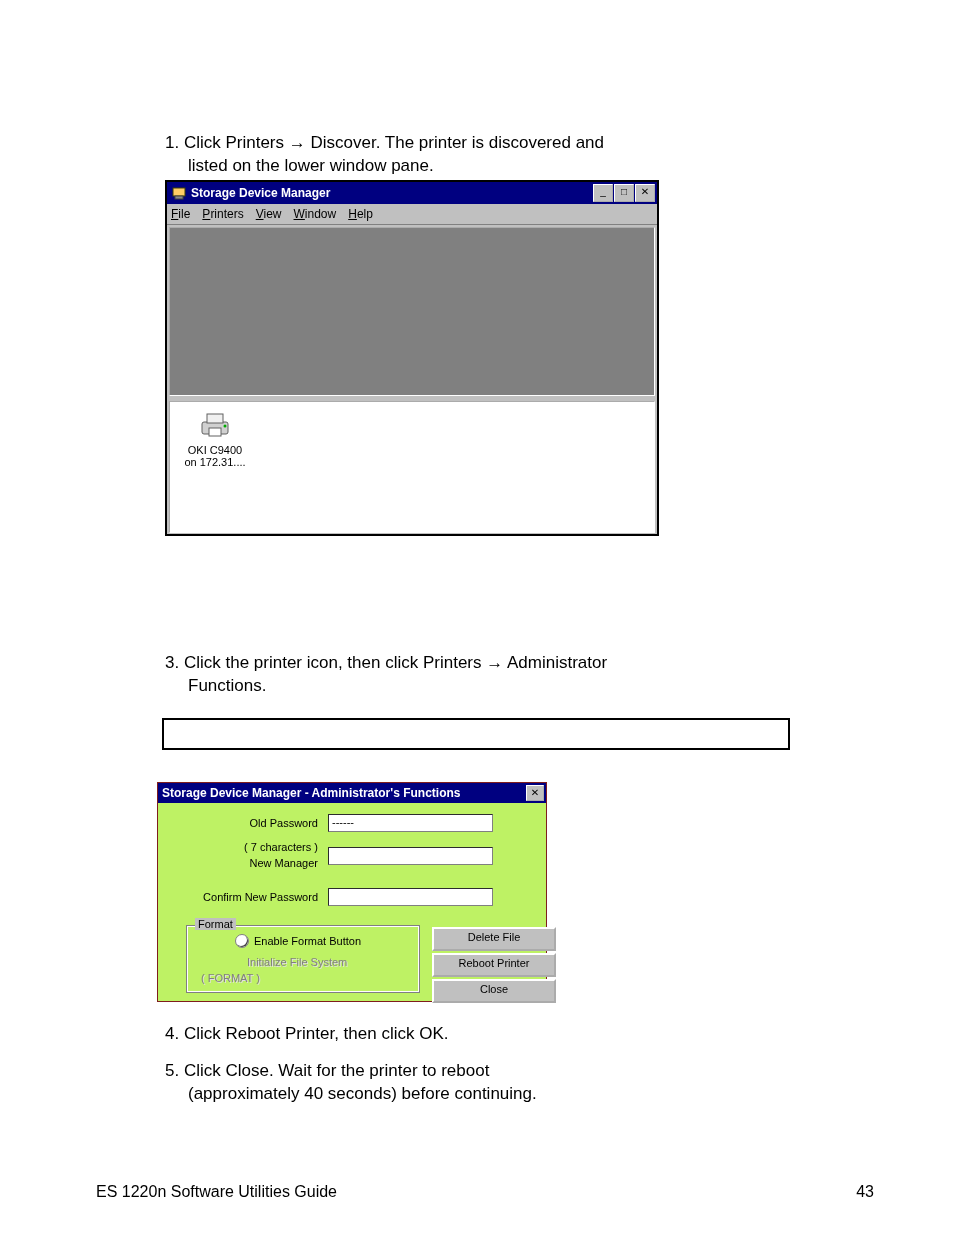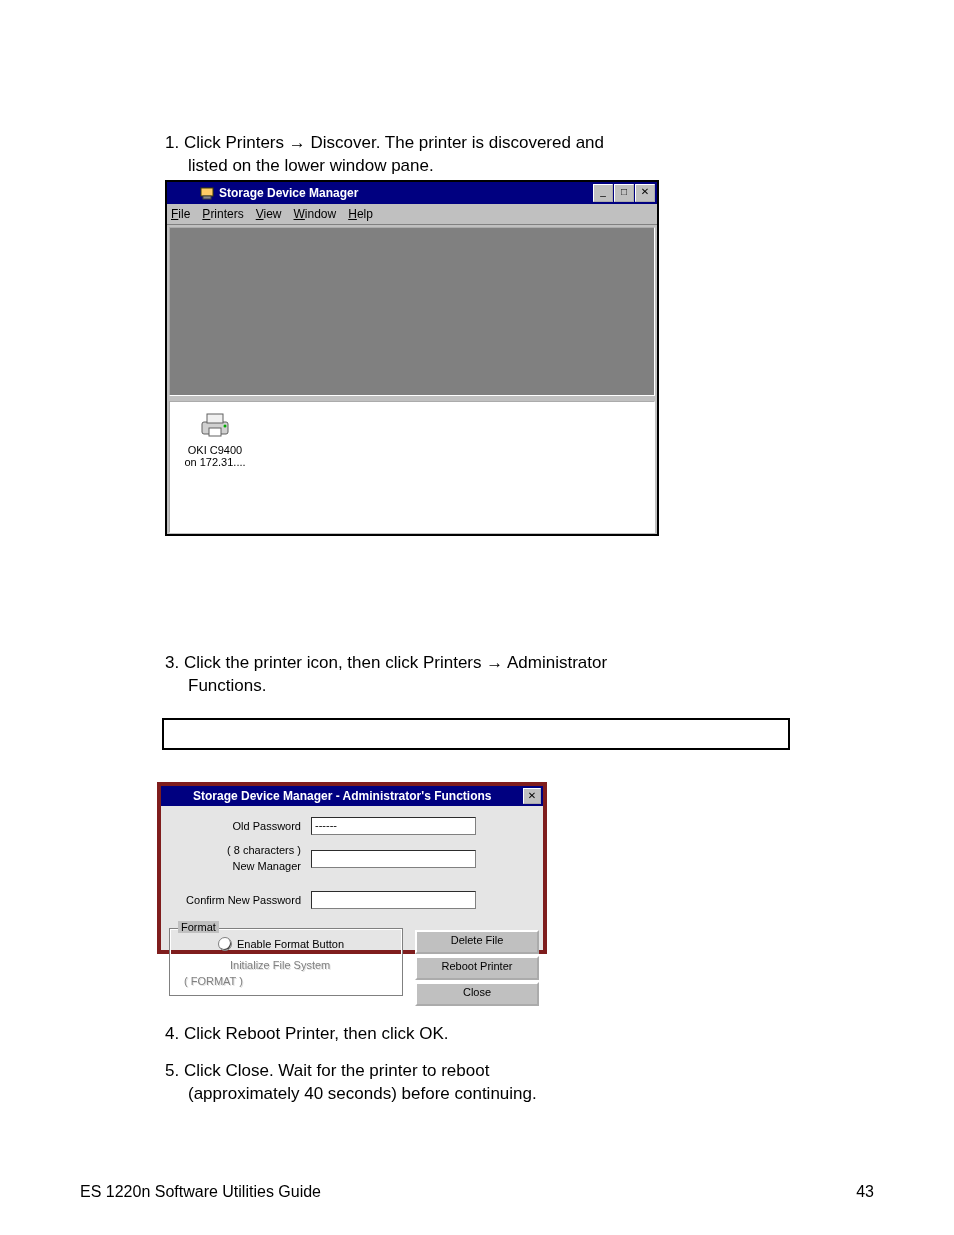--- a/index.html
+++ b/index.html
@@ -1,46 +1,46 @@
 <!DOCTYPE html>
 <html><head>
 <meta charset="utf-8">
 <style>
   html,body{margin:0;padding:0;background:#fff;font-family:Arial,Helvetica,sans-serif;color:#000;}
   .page{width:954px;height:1235px;position:relative;margin:0 auto;background:#fff;}
   .doc-text{position:absolute;font-size:17px;line-height:1.35;}
-  .footer{position:absolute;left:0;right:0;bottom:22px;height:30px;}
+  .footer{position:absolute;left:16px;right:0;bottom:22px;height:30px;}
   .footer-left{position:absolute;left:80px;font-size:16px;}
   .footer-right{position:absolute;right:80px;font-size:16px;}
 
   
   .win1{position:absolute;left:165px;top:180px;width:494px;height:356px;border:2px solid #000;box-sizing:border-box;background:#c0c0c0;}
-  .titlebar{height:22px;background:#000080;color:#fff;display:flex;align-items:center;font:bold 12px "MS Sans Serif",Tahoma,sans-serif;padding-left:28px;}
+  .titlebar{height:22px;background:#000080;color:#fff;display:flex;align-items:center;font:bold 12px "MS Sans Serif",Tahoma,sans-serif;}
   .titlebar .appicon{width:18px;height:18px;margin:0 3px;display:flex;align-items:center;justify-content:center;}
   .titlebar .title{flex:1;white-space:nowrap;overflow:hidden;}
   .winbtns{display:flex;margin-right:2px;}
   .winbtn{width:18px;height:16px;margin-left:1px;background:#c0c0c0;border:1px outset #fff;font:10px/14px "Arial";text-align:center;color:#000;}
   .menubar{height:20px;background:#c0c0c0;display:flex;align-items:center;font:12px "MS Sans Serif",Tahoma,sans-serif;padding-left:4px;border-bottom:1px solid #808080;}
   .menubar span{margin-right:12px;}
   .menubar u{text-decoration:underline;}
   .clientarea{position:relative;height:calc(100% - 42px);}
   .pane-dark{position:absolute;left:2px;right:2px;top:2px;height:54%;background:#808080;border:1px inset #fff;}
   .pane-white{position:absolute;left:2px;right:2px;bottom:2px;height:42%;background:#fff;border:1px inset #fff;padding-left:28px;}
   .printer{position:absolute;left:10px;top:8px;width:70px;text-align:center;font:11px "MS Sans Serif",Tahoma,sans-serif;color:#000;}
   .printer .picon{width:38px;height:30px;margin:0 auto 4px;display:flex;align-items:center;justify-content:center;}
   .printer .plabel{line-height:1.15;}
 
   
   .instruction-box{position:absolute;left:162px;top:718px;width:628px;height:32px;border:2px solid #000;box-sizing:border-box;}
 
   
-  .win2{position:absolute;left:157px;top:782px;width:390px;height:172px;border:4px solid #7f1d1d;box-sizing:border-box;background:#e5e5e5;}
+  .win2{position:absolute;left:157px;top:782px;width:390px;height:220px;border:1px solid #7f1d1d;box-sizing:border-box;background:#bef264;}
   .win2 .titlebar{height:20px;}
   .win2 .winbtn{width:16px;height:14px;}
-  .dlgbody{position:relative;height:calc(100% - 20px);font:11px "MS Sans Serif",Tahoma,sans-serif;color:#000;}
+  .dlgbody{position:relative;height:calc(100% - 20px);font:11px "MS Sans Serif",Tahoma,sans-serif;color:#000;margin-left:20px;}
   .lbl{position:absolute;text-align:right;}
   .tbox{position:absolute;height:18px;background:#fff;border:1px inset #808080;font:11px "MS Sans Serif",Tahoma,sans-serif;padding:1px 3px;box-sizing:border-box;}
   .groupbox{position:absolute;left:8px;top:122px;width:232px;height:66px;border:1px solid #808080;box-shadow:inset 1px 1px 0 #fff, inset -1px -1px 0 #fff;}
   .groupbox .legend{position:absolute;top:-8px;left:8px;background:#c0c0c0;padding:0 3px;font:11px "MS Sans Serif",Tahoma,sans-serif;}
   .radio{position:absolute;display:flex;align-items:center;font:11px "MS Sans Serif",Tahoma,sans-serif;}
   .radio .dot{width:12px;height:12px;border-radius:50%;border:1px solid #808080;background:#fff;margin-right:5px;box-shadow:inset -1px -1px 0 #404040;}
   .dbutton{position:absolute;height:20px;background:#c0c0c0;border:2px outset #fff;font:11px "MS Sans Serif",Tahoma,sans-serif;text-align:center;line-height:16px;}
   .hint{position:absolute;color:#808080;font:11px "MS Sans Serif",Tahoma,sans-serif;text-shadow:1px 1px 0 #e0e0e0;}
 </style>
 </head>
@@ -101,21 +101,21 @@
     <div class="titlebar">
       <span class="title" style="padding-left:4px;">Storage Device Manager - Administrator's Functions</span>
       <div class="winbtns">
         <div class="winbtn">✕</div>
       </div>
     </div>
     <div class="dlgbody">
       <div class="lbl" style="left:40px;top:14px;width:100px;">Old Password</div>
       <div class="tbox" style="left:150px;top:11px;width:165px;">------</div>
 
-      <div class="lbl" style="left:40px;top:38px;width:100px;">( 8 characters )</div>
+      <div class="lbl" style="left:40px;top:38px;width:100px;">( 7 characters )</div>
 
       <div class="lbl" style="left:40px;top:54px;width:100px;">New Manager</div>
       <div class="tbox" style="left:150px;top:44px;width:165px;"></div>
 
       <div class="lbl" style="left:10px;top:88px;width:130px;">Confirm New Password</div>
       <div class="tbox" style="left:150px;top:85px;width:165px;"></div>
 
       <div class="groupbox">
         <div class="legend">Format</div>
         <div class="radio" style="left:48px;top:8px;">

